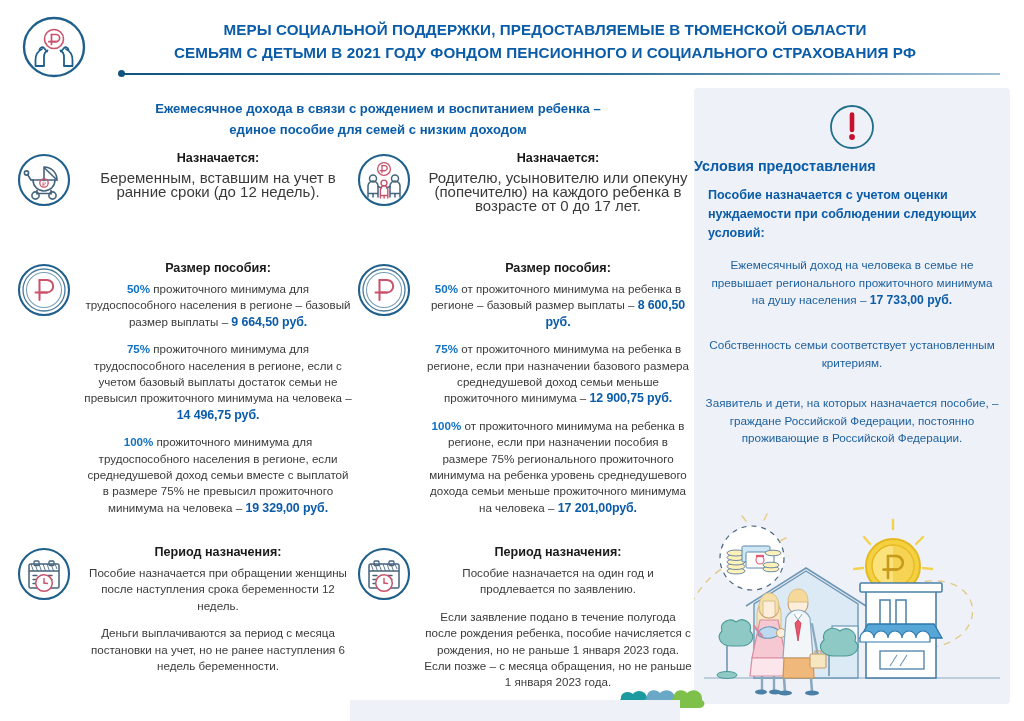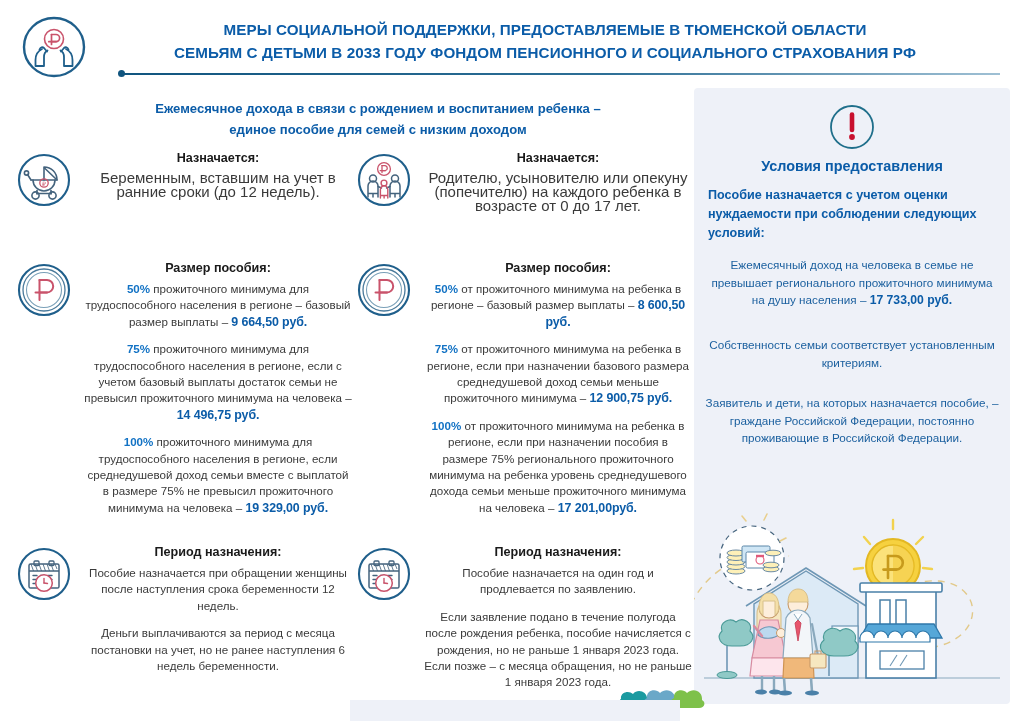--- a/index.html
+++ b/index.html
@@ -92,21 +92,20 @@
     background: #eef1f8;
     border-radius: 4px;
   }
   #alert-icon {
     position: absolute; left: 50%; top: 16px;
     margin-left: -23px;
     width: 46px; height: 46px;
   }
   #rp-heading {
     position: absolute; left: 0; top: 70px; width: 316px;
-    text-align: center;
     color: #0b5ca8; font-weight: bold; font-size: 14.4px;
   }
   #rp-lead {
     position: absolute; left: 14px; top: 98px; width: 288px;
     text-align: left;
     color: #0b5ca8; font-weight: bold;
     font-size: 12.6px; line-height: 19px;
   }
   .rp-cond {
     position: absolute; left: 10px; width: 296px;
@@ -152,21 +151,21 @@
           <path d="M26 33 C22 35 19.5 39 19.5 44 L19.5 50 L28 50 L28 41 C28 38 29.5 35.5 31.5 34.5"></path>
           <path d="M23.5 33.5 C24.5 31 26.5 30.5 28 32 L31 35.5"></path>
           <path d="M50 33 C54 35 56.5 39 56.5 44 L56.5 50 L48 50 L48 41 C48 38 46.5 35.5 44.5 34.5"></path>
           <path d="M52.5 33.5 C51.5 31 49.5 30.5 48 32 L45 35.5"></path>
         </g>
       </svg>
     </div>
 
     <div id="header-title">
       <div>МЕРЫ СОЦИАЛЬНОЙ ПОДДЕРЖКИ, ПРЕДОСТАВЛЯЕМЫЕ В ТЮМЕНСКОЙ ОБЛАСТИ</div>
-      <div>СЕМЬЯМ С ДЕТЬМИ В 2033 ГОДУ ФОНДОМ ПЕНСИОННОГО И СОЦИАЛЬНОГО СТРАХОВАНИЯ РФ</div>
+      <div>СЕМЬЯМ С ДЕТЬМИ В 2021 ГОДУ ФОНДОМ ПЕНСИОННОГО И СОЦИАЛЬНОГО СТРАХОВАНИЯ РФ</div>
     </div>
 
     <div id="header-rule-dot"></div>
     <div id="header-rule"></div>
   </div>
 
   <div id="subtitle">
     <div>Ежемесячное дохода в связи с рождением и воспитанием ребенка –</div>
     <div>единое пособие для семей с низким доходом</div>
   </div>

